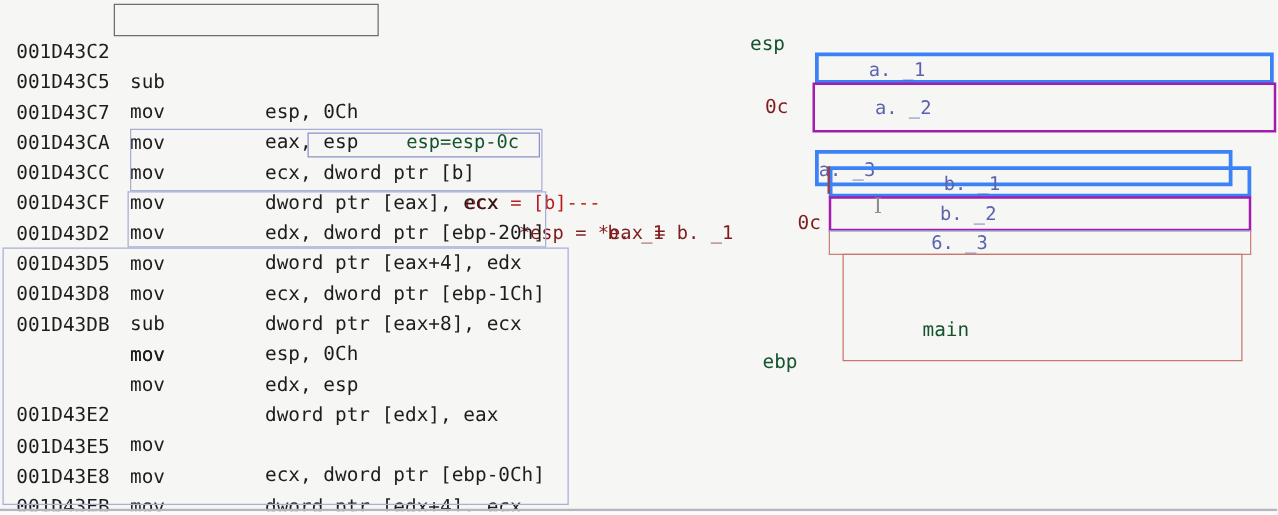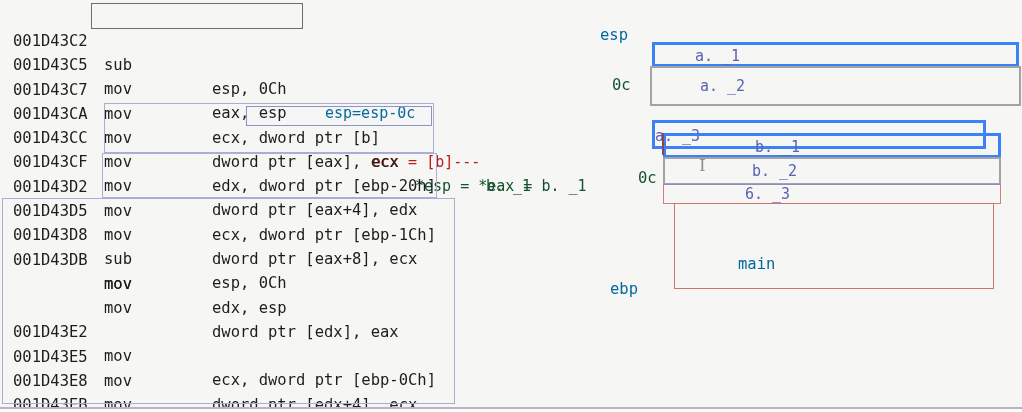--- a/index.html
+++ b/index.html
@@ -5,32 +5,32 @@
   html,body{margin:0;padding:0;background:#fff}
   .canvas{position:relative;width:1022px;height:412px;background:#f6f6f4;overflow:hidden;
           font-family:"DejaVu Sans Mono","Liberation Mono",monospace}
   
   .row{position:absolute;left:0;width:560px;height:24px;line-height:24px;
        font-size:15.5px;color:#1d1d1d;white-space:pre}
   .addr{position:absolute;left:13px}
   .mn{position:absolute;left:104px}
   .op{position:absolute;left:212px}
   .ann{position:absolute;font-size:15px;white-space:pre}
-  .red{color:#0369a1}
-  .blue{color:#14532d}
+  .red{color:#14532d}
+  .blue{color:#7f1d1d}
   .lblue{color:#b91c1c}
   
   .box{position:absolute;border:1px solid #a8aed4;pointer-events:none;box-sizing:border-box}
   .box-dark{border-color:#6e6e6e}
   .box-mid{border-color:#8a92c8}
   
   .dlabel{position:absolute;font-size:15.5px;line-height:24px;white-space:pre}
   .cell{position:absolute;box-sizing:border-box;border:3px solid #3b82f6;
         font-size:15px;color:#5b63b0;white-space:pre}
-  .cell-bold{border:2px solid #a3a3a3}
+  .cell-bold{border:2px solid #a21caf}
   .cell-salmon{border:1px solid #c9837b;border-top-color:#8890c8}
   .mainbox{position:absolute;box-sizing:border-box;border:1px solid #c9776d}
   .maroon-seg{position:absolute;width:2px;background:#8e4454}
   .ibeam{position:absolute;font-family:"DejaVu Serif",serif;font-size:17px;color:#8f8f8f;line-height:17px}
   
   .bottom-line{position:absolute;left:0;top:407px;width:1022px;height:2px;background:#b6b6c0}
   .bottom-strip{position:absolute;left:0;top:409px;width:1022px;height:3px;background:#fbfbfb}
 </style>
 </head>
 <body>

